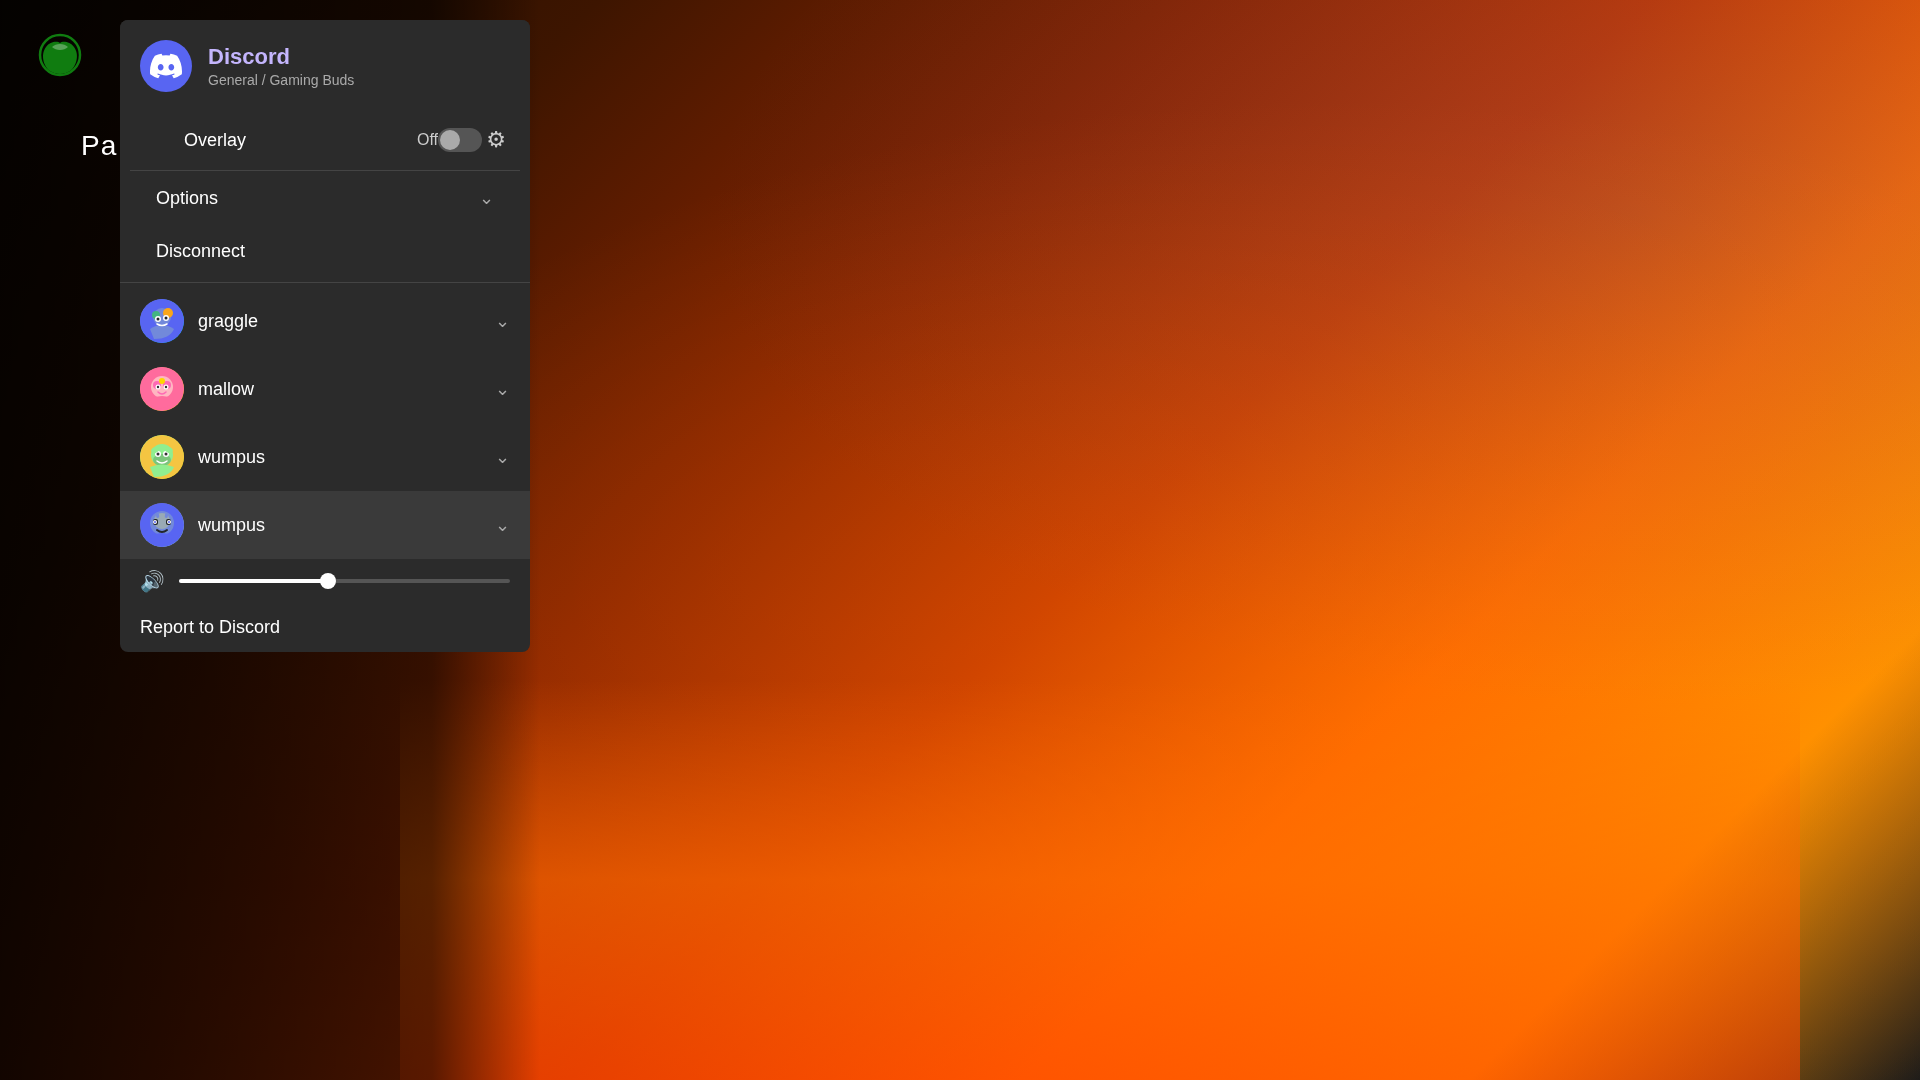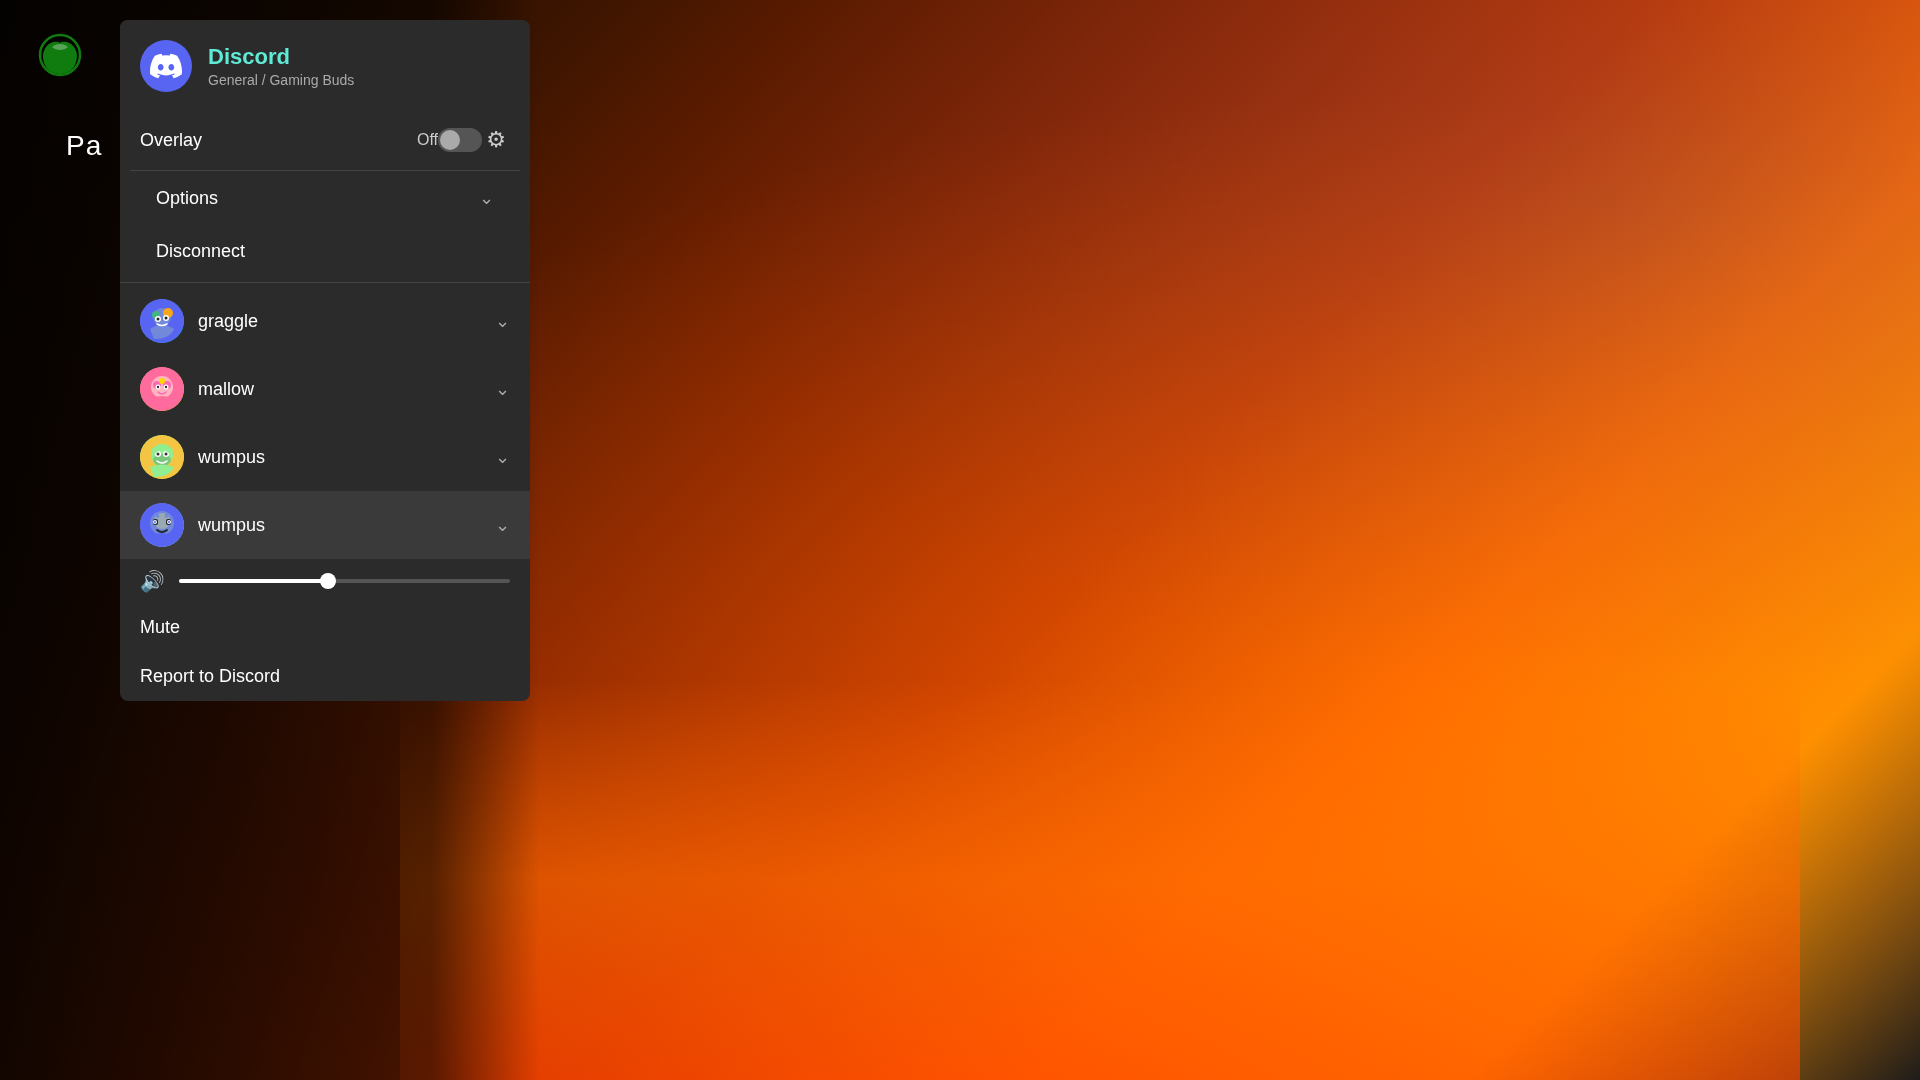--- a/index.html
+++ b/index.html
@@ -69,21 +69,21 @@
     }
 
     .xbox-logo svg {
       width: 44px;
       height: 44px;
     }
 
     .sidebar-text {
       position: absolute;
       top: 130px;
-      left: 66px;
+      left: 81px;
       color: white;
       font-size: 28px;
       font-weight: 300;
       letter-spacing: 1px;
       z-index: 3;
     }
 
     
     .discord-panel {
       position: absolute;
@@ -121,21 +121,21 @@
       height: 32px;
       fill: white;
     }
 
     .discord-title-block {
       display: flex;
       flex-direction: column;
     }
 
     .discord-title {
-      color: #5eead4;
+      color: #c4b5fd;
       font-size: 22px;
       font-weight: 600;
       line-height: 1.2;
     }
 
     .discord-subtitle {
       color: #aaa;
       font-size: 14px;
       margin-top: 2px;
     }
@@ -152,20 +152,21 @@
       display: flex;
       align-items: center;
       justify-content: space-between;
       padding: 16px 20px;
     }
 
     .overlay-label {
       color: white;
       font-size: 18px;
       font-weight: 400;
+      margin-left: 44px;
     }
 
     .overlay-controls {
       display: flex;
       align-items: center;
       gap: 0;
     }
 
     .overlay-status {
       color: #ccc;
@@ -504,21 +505,18 @@
   </div>
 
   <div class="volume-row">
     <span class="volume-icon">🔊</span>
     <div class="slider-track">
       <div class="slider-fill"></div>
       <div class="slider-thumb"></div>
     </div>
   </div>
 
-  <div class="action-item">
-    <span>Mute</span>
-  </div>
 
   <div class="action-item">
     <span>Report to Discord</span>
   </div>
 
 </div>
 
 </body></html>

